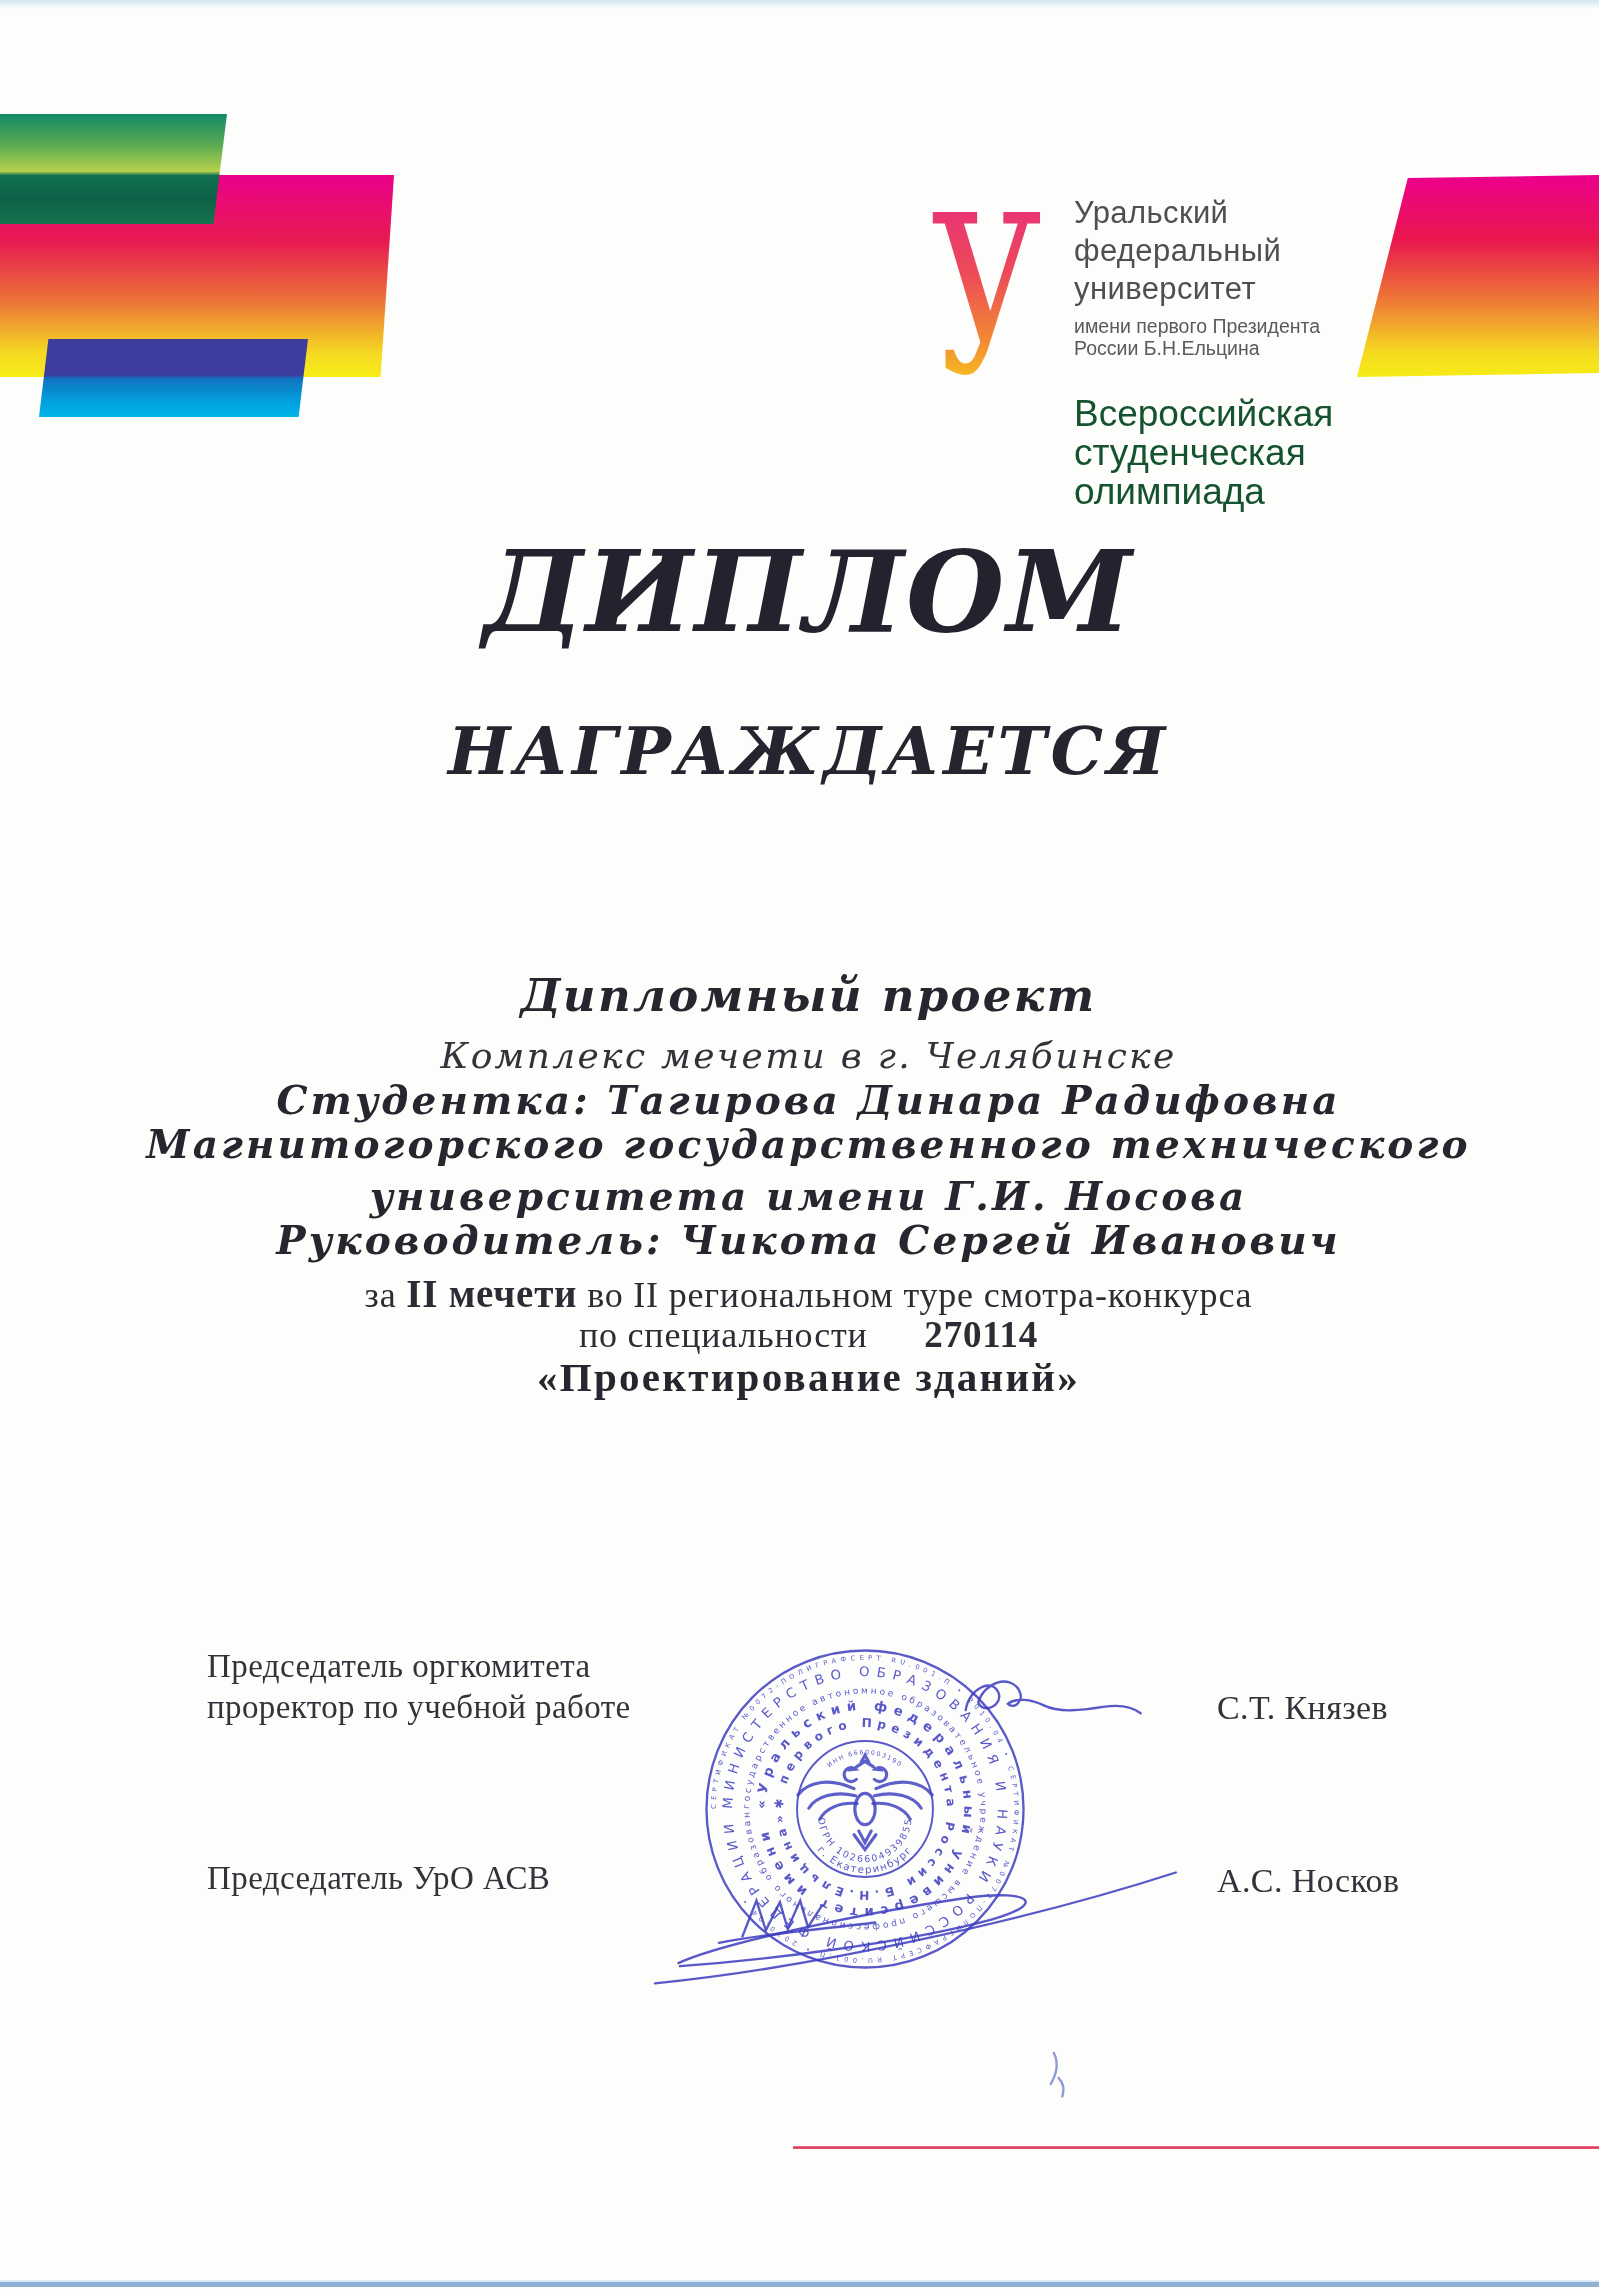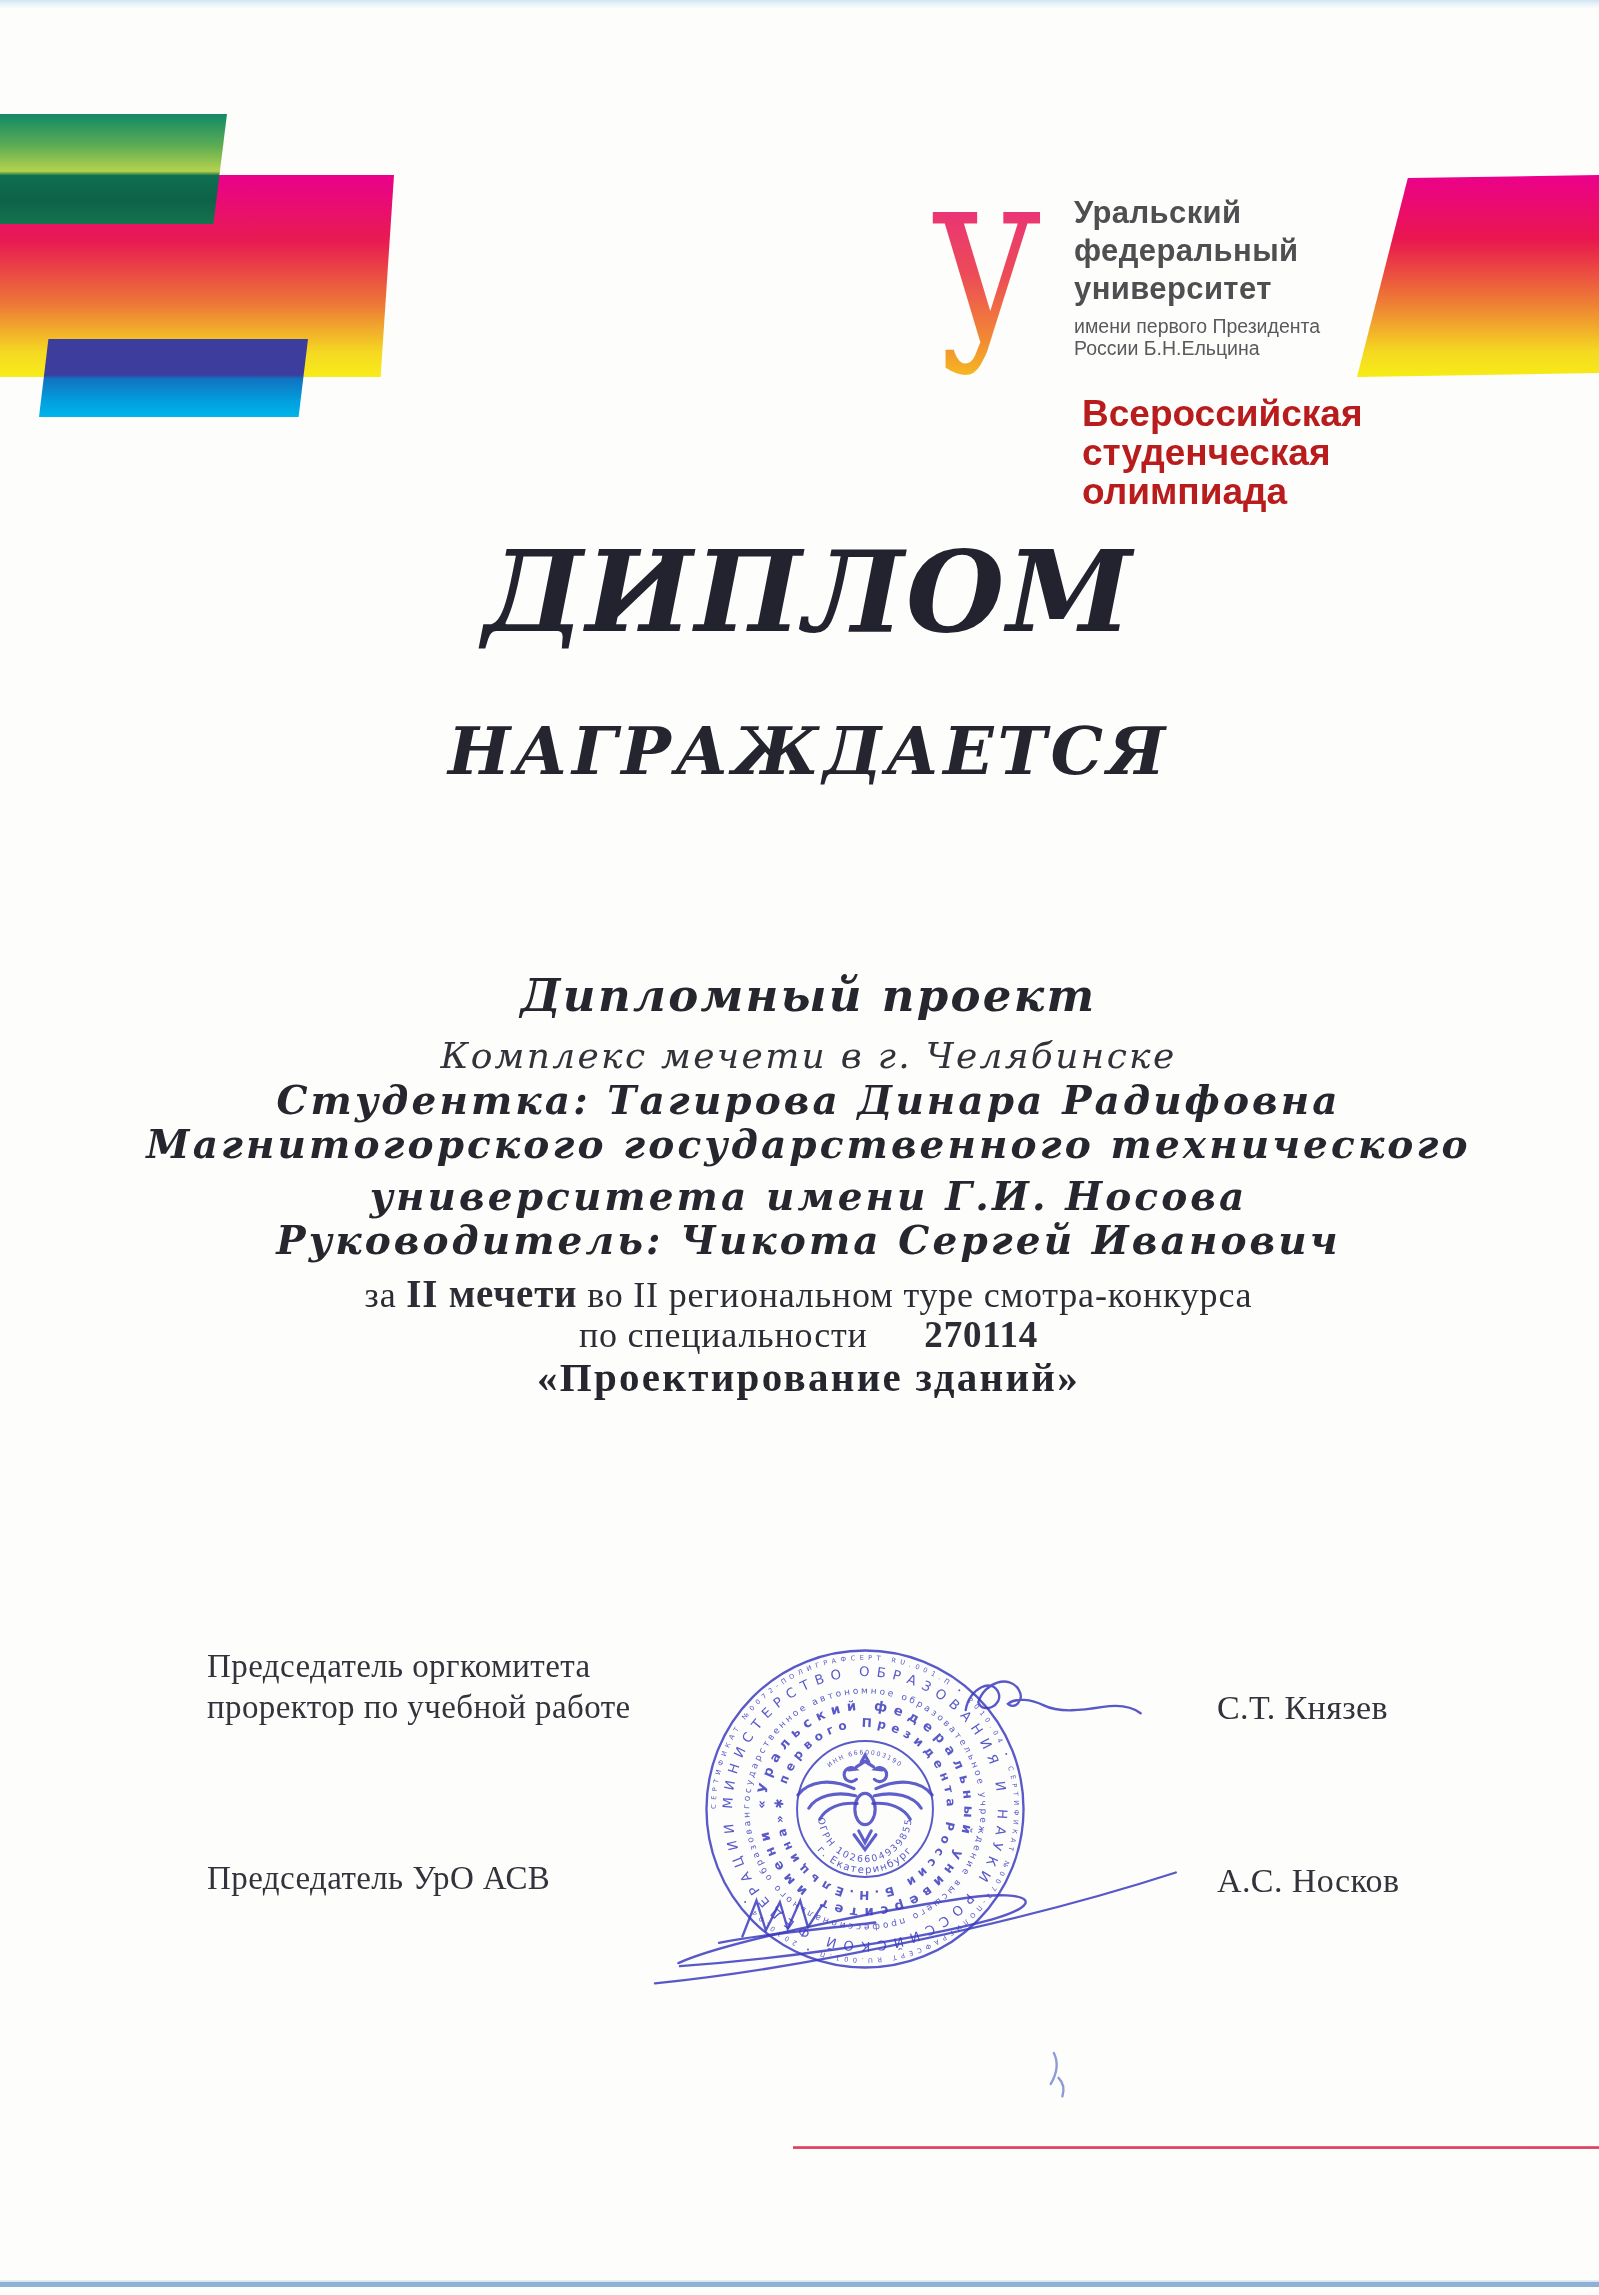--- a/index.html
+++ b/index.html
@@ -28,28 +28,28 @@
   .stripe-pink-right{left:1357px;top:175px;width:242px;height:202px;
     clip-path:polygon(21% 1.5%,100% 0,100% 98%,0 100%);
     background:linear-gradient(180deg,#ec008c 0%,#e9174e 32%,#ee8034 64%,#f5da20 88%,#f6ec16 100%);}
   
   .u-glyph{left:931px;top:187px;font-family:"DejaVu Serif",serif;
     font-size:219px;line-height:1;font-weight:normal;
     background:linear-gradient(180deg,#e92c80 0%,#ec4b57 40%,#f28a33 70%,#f6c91c 92%,#f7e31b 100%);
     -webkit-background-clip:text;background-clip:text;color:transparent;
     transform:scaleX(.7);transform-origin:left top;}
   .uni-name{left:1074px;top:194px;width:437px;
-    font-family:"Liberation Sans",sans-serif;font-weight:bold;
+    font-family:"Liberation Sans",sans-serif;font-weight:normal;
     font-size:31px;line-height:38px;color:#4f4f52;letter-spacing:0.4px;}
   .uni-sub{left:1074px;top:315px;width:437px;
     font-family:"Liberation Sans",sans-serif;font-weight:normal;
     font-size:19.5px;line-height:22px;color:#5a5a5e;}
   .olymp{left:1074px;top:394px;width:484px;
-    font-family:"Liberation Sans",sans-serif;font-weight:bold;
-    font-size:37px;line-height:39px;color:#b91c1c;margin-left:8px;}
+    font-family:"Liberation Sans",sans-serif;font-weight:normal;
+    font-size:37px;line-height:39px;color:#14532d;}
   
   .t-center{left:0;width:1617px;text-align:center;}
   .diploma-title{top:530px;font-family:"DejaVu Serif",serif;font-style:italic;font-weight:bold;
     font-size:113px;line-height:1.1;letter-spacing:2.3px;color:#23232f;}
   .awarded-title{top:715px;font-family:"DejaVu Serif",serif;font-style:italic;font-weight:bold;
     font-size:66px;line-height:1.1;letter-spacing:3.9px;color:#25252f;}
   
   .bl{left:0;width:1617px;text-align:center;color:#26262e;line-height:1.12;}
   .f-script-bold{font-family:"DejaVu Serif",serif;font-style:italic;font-weight:bold;}
   .f-script{font-family:"DejaVu Serif",serif;font-style:italic;}

